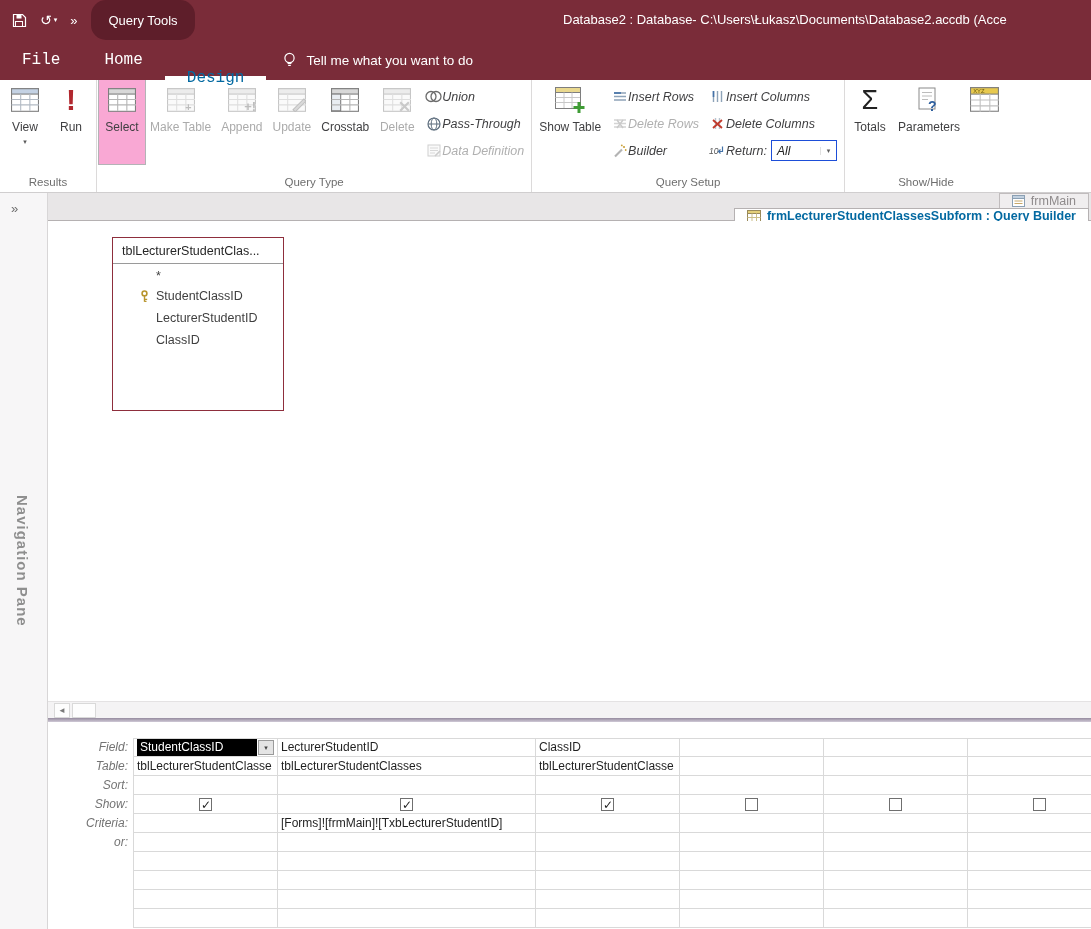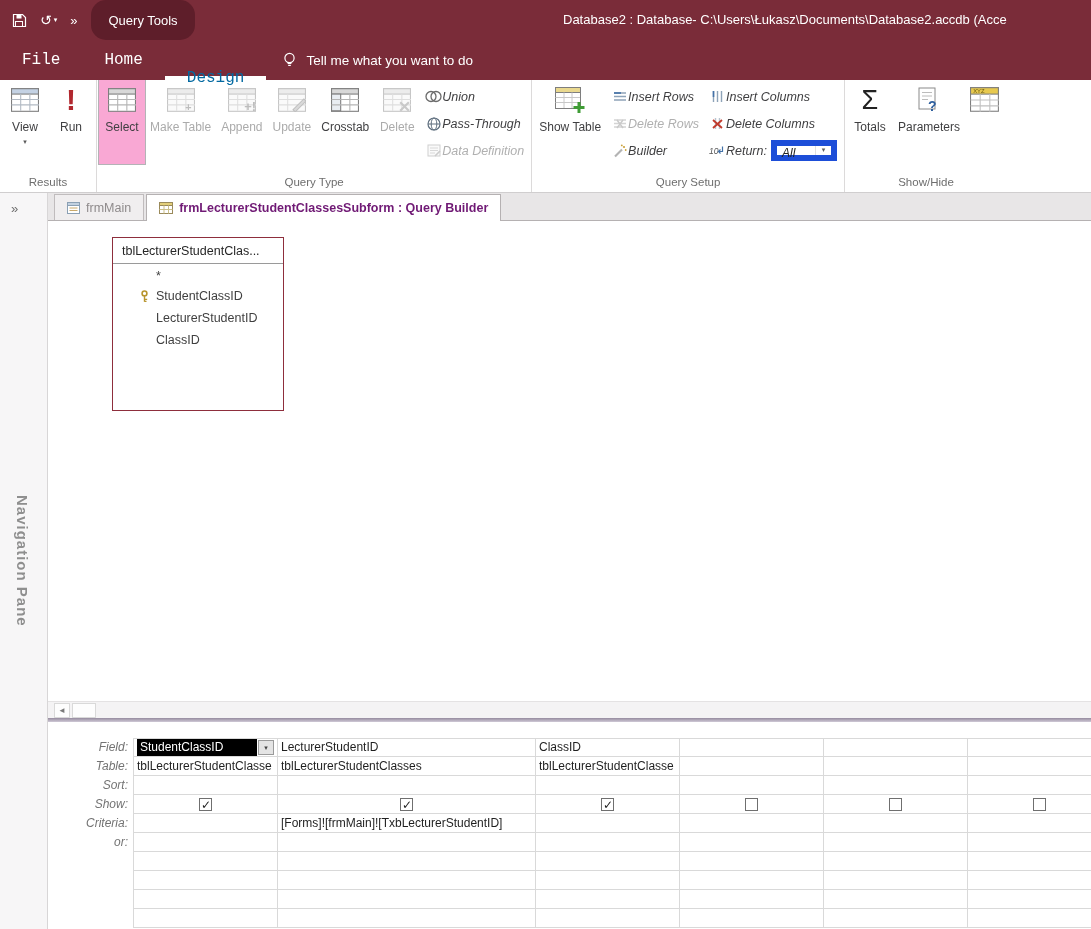--- a/index.html
+++ b/index.html
@@ -30,35 +30,35 @@
   .bigbtn .bicon { height:32px; display:flex; align-items:center; justify-content:center; margin-bottom:4px; }
   .bigbtn.sel { background:#f9a8d4; outline:1px solid #b3b3b6; }
   .bigbtn.dis { color:#ababab; }
   .bcaret { font-size:7px; color:#5a5a5a; margin-top:1px; }
   .run-ex { font-size:30px; font-weight:bold; color:#b1272e; line-height:30px; }
   .sigma { font-size:27px; color:#222; line-height:30px; }
   .vstack { display:flex; flex-direction:column; padding-top:7px; gap:8px; }
   .smallbtn { display:flex; align-items:center; gap:0; font-size:12.5px; color:#3f3f41; height:19px; padding:0 5px; white-space:nowrap;font-style:italic; }
   .smallbtn.dis { color:#b0b0b0; }
   .sicon { width:17px; display:flex; justify-content:center;align-items:center; }
-  .combo { display:flex; width:66px; height:21px; border:6px solid #1d4ed8; background:#fff; font-size:12px; color:#222; padding-left:5px; margin-left:4px; }
+  .combo { display:flex; align-items:center; width:66px; height:21px; border:1px solid #1d4ed8; background:#fff; font-size:12px; color:#222; padding-left:5px; margin-left:4px; }
   .combo .car { margin-left:auto; width:16px; text-align:center; color:#5f5f5f; font-size:7px; border-left:1px solid #e0e0e0; }
   .cutbtn { overflow:hidden; }
 
   
   .content { display:flex; height:736px; }
   .navstrip { position:relative; width:48px; background:#f7f6f7; border-right:1px solid #d8d6d7; flex:none; }
   .nav-expand { padding:8px 0 0 11px; color:#6d6d6d; font-size:13px; }
   .navlabel { position:absolute; top:302px; left:14px; writing-mode:vertical-rl; font-size:15px; font-weight:bold; color:#8f8f8f; letter-spacing:1px; }
   .main { flex:1; display:flex; flex-direction:column; min-width:0; overflow:hidden; }
 
   
-  .tabbar { height:28px; background:#e8e6e7; border-bottom:1px solid #b5b1b2; display:flex; align-items:flex-end; padding-left:6px; }
+  .tabbar { height:28px; background:#e8e6e7; border-bottom:1px solid #b5b1b2; display:flex; align-items:flex-end; padding-left:6px;flex-direction:column; }
   .dtab { display:flex; align-items:center; gap:6px; height:26px; padding:0 12px; border:1px solid #c0bcbd; border-bottom:none; background:#f0eeef; color:#8f8b8c; font-size:12.5px; margin-right:2px; white-space:nowrap; }
-  .dtab.active { background:#fff; color:#701a75; font-weight:bold; height:27px; margin-bottom:-1px; border-color:#b5b1b2; }
+  .dtab.active { background:#fff; color:#0369a1; font-weight:bold; height:27px; margin-bottom:-1px; border-color:#b5b1b2; }
 
   
   .canvas { position:relative; flex:1; background:#fff; }
   .tablebox { position:absolute; left:64px; top:16px; width:172px; border:1px solid #8e2e3c; background:#fff; }
   .tb-title { font-size:12.5px; color:#262626; padding:6px 9px 5px; border-bottom:1px solid #9a9a9a; white-space:nowrap; overflow:hidden; }
   .tb-fields { height:146px; padding-top:3px; }
   .tb-row { position:relative; padding-left:43px; font-size:12.5px; line-height:22px; color:#3f3f3f; white-space:nowrap; }
   .tb-row.star { line-height:18px; }
   .keyicon { position:absolute; left:26px; top:5px; }
 

